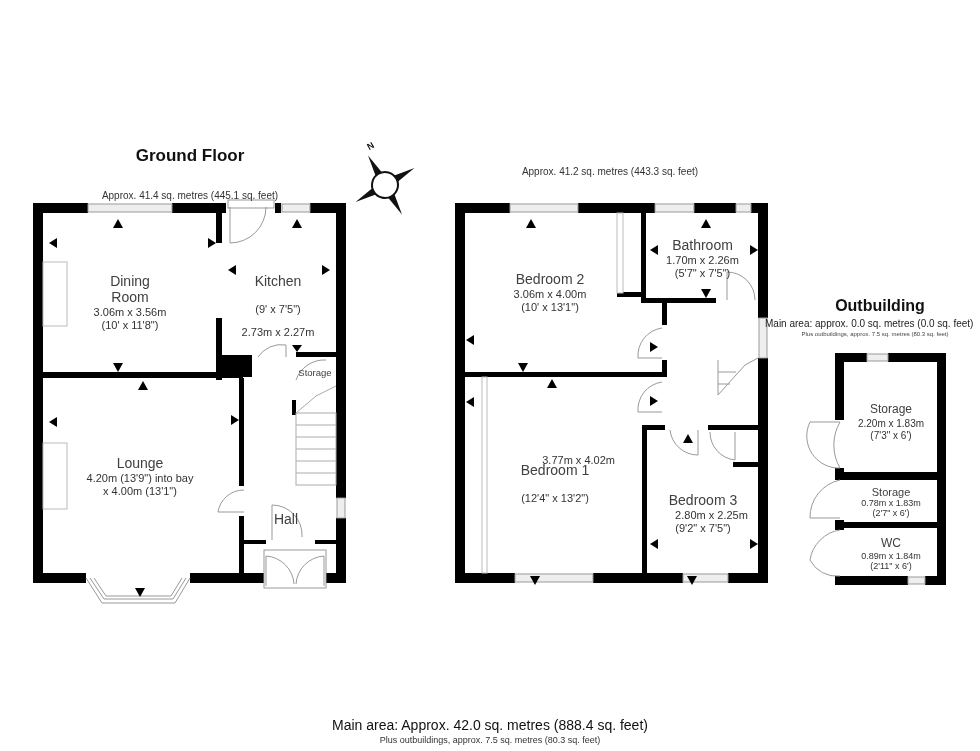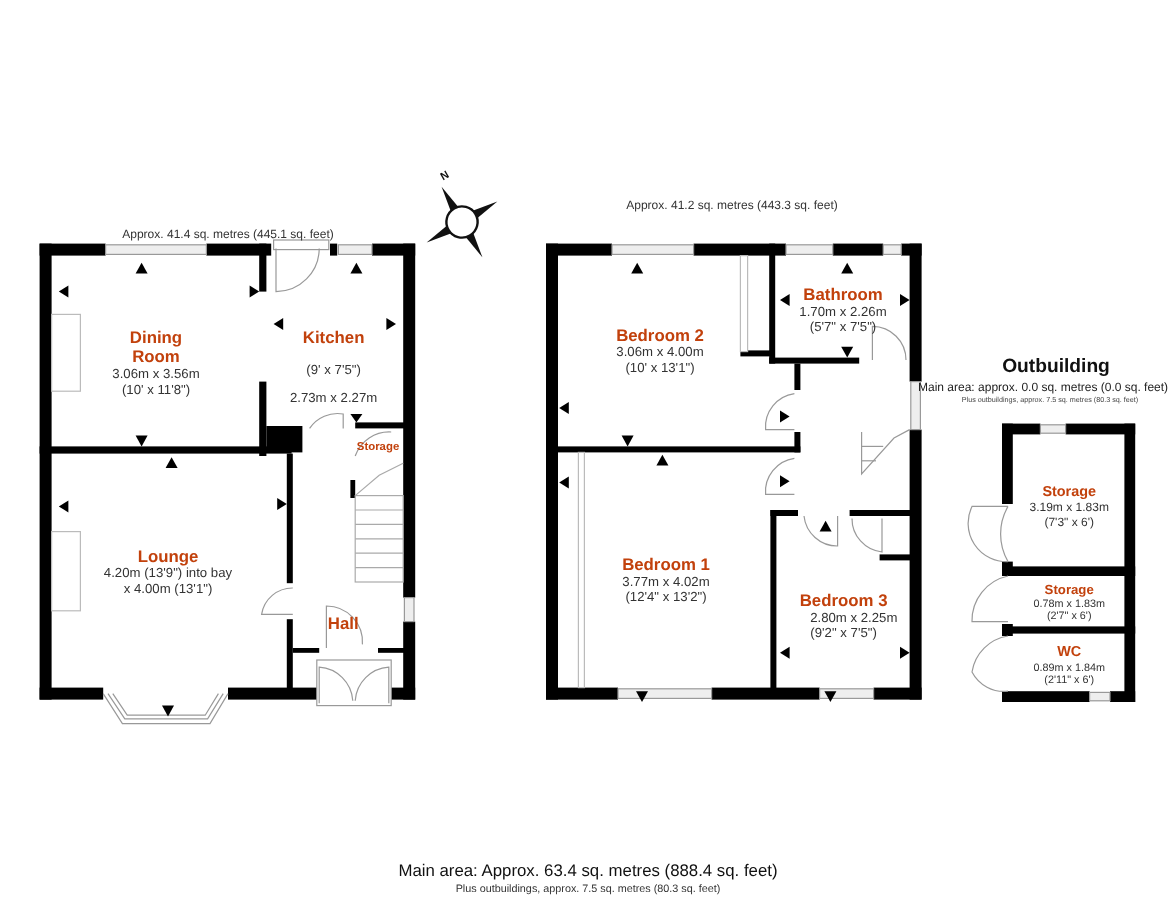--- a/index.html
+++ b/index.html
@@ -2,21 +2,21 @@
 <html><head>
 <meta charset="utf-8">
 <style>
   html, body { margin: 0; padding: 0; background: #ffffff; }
   body { width: 980px; height: 751px; position: relative; overflow: hidden; font-family: "Liberation Sans", sans-serif; color: #111; }
   .stage { position: absolute; left: 0; top: 0; width: 980px; height: 751px; }
   svg { position: absolute; left: 0; top: 0; }
   .abs { position: absolute; text-align: center; white-space: nowrap; line-height: 1.1; }
   .floor-title { font-weight: bold; font-size: 17px; color: #111; }
   .floor-sub { font-size: 10px; color: #333; }
-  .room-name { font-weight: bold; font-size: 14px; color: #c2410c; }
+  .room-name { font-weight: normal; font-size: 14px; color: #404040; }
   .room-name.small { font-size: 12px; }
   .room-name.tiny { font-size: 9.5px; }
   .dim { font-size: 11px; color: #333; }
   .dim.small { font-size: 9px; }
   .footer-main { font-size: 14px; color: #111; }
   .footer-sub { font-size: 9px; color: #333; }
   .ob-sub { font-size: 10px; color: #222; }
   .ob-sub2 { font-size: 6px; color: #444; }
 </style>
 </head>
@@ -213,20 +213,21 @@
     <rect x="908" y="577" width="17" height="7"></rect>
   </g>
   <g fill="none" stroke="#999">
     <path d="M840,422 A46,46 0 0 0 840,468"></path>
     <path d="M840,422 L810,422 A32,32 0 0 0 840,468"></path>
     <path d="M840,480 A38,38 0 0 0 810,518 L840,518"></path>
     <path d="M840,530 A36,36 0 0 0 810,560 A30,30 0 0 0 840,576"></path>
   </g>
 </svg>
 
+<div class="abs floor-title" style="left:110px; top:147px; width:160px;">Ground Floor</div>
 <div class="abs floor-sub" style="left:80px; top:166px; width:220px;margin-top:24px;">Approx. 41.4 sq. metres (445.1 sq. feet)</div>
 
 <div class="abs" style="left:364px; top:142px; width:14px; font-size:9px; font-weight:bold; transform:rotate(-30deg);">N</div>
 
 <div class="abs room-name" style="left:80px; top:274px; width:100px;">Dining</div>
 <div class="abs room-name" style="left:80px; top:290px; width:100px;">Room</div>
 <div class="abs dim" style="left:70px; top:306px; width:120px;">3.06m x 3.56m</div>
 <div class="abs dim" style="left:70px; top:319px; width:120px;">(10' x 11'8")</div>
 
 <div class="abs room-name" style="left:228px; top:274px; width:100px;">Kitchen</div>
@@ -245,39 +246,39 @@
 
 <div class="abs room-name" style="left:490px; top:272px; width:120px;">Bedroom 2</div>
 <div class="abs dim" style="left:490px; top:288px; width:120px;">3.06m x 4.00m</div>
 <div class="abs dim" style="left:490px; top:301px; width:120px;">(10' x 13'1")</div>
 
 <div class="abs room-name" style="left:650px; top:238px; width:105px;">Bathroom</div>
 <div class="abs dim" style="left:650px; top:254px; width:105px;">1.70m x 2.26m</div>
 <div class="abs dim" style="left:650px; top:267px; width:105px;">(5'7" x 7'5")</div>
 
 <div class="abs room-name" style="left:495px; top:463px; width:120px;">Bedroom 1</div>
-<div class="abs dim" style="left:495px; top:479px; width:120px;">3.77m x 4.02m</div>
+<div class="abs dim" style="left:495px; top:454px; width:120px;text-align:right;">3.77m x 4.02m</div>
 <div class="abs dim" style="left:495px; top:492px; width:120px;">(12'4" x 13'2")</div>
 
 <div class="abs room-name" style="left:648px; top:493px; width:110px;">Bedroom 3</div>
 <div class="abs dim" style="left:648px; top:509px; width:127px;">2.80m x 2.25m</div>
 <div class="abs dim" style="left:648px; top:522px; width:110px;">(9'2" x 7'5")</div>
 
 <div class="abs floor-title" style="left:810px; top:297px; width:140px; font-size:16px;">Outbuilding</div>
 <div class="abs ob-sub" style="left:765px; top:318px; width:215px; text-align:left; overflow:hidden;">Main area: approx. 0.0 sq. metres (0.0 sq. feet)</div>
 <div class="abs ob-sub2" style="left:790px; top:331px; width:170px;">Plus outbuildings, approx. 7.5 sq. metres (80.3 sq. feet)</div>
 
 <div class="abs room-name small" style="left:846px; top:403px; width:90px;">Storage</div>
-<div class="abs dim" style="left:846px; top:418px; width:90px; font-size:10px;">3.19m x 1.83m</div>
+<div class="abs dim" style="left:846px; top:418px; width:90px; font-size:10px;">2.20m x 1.83m</div>
 <div class="abs dim" style="left:846px; top:430px; width:90px; font-size:10px;">(7'3" x 6')</div>
 
 <div class="abs room-name tiny" style="left:846px; top:486px; width:90px; font-size:11px;">Storage</div>
 <div class="abs dim small" style="left:846px; top:499px; width:90px;">0.78m x 1.83m</div>
 <div class="abs dim small" style="left:846px; top:509px; width:90px;">(2'7" x 6')</div>
 
 <div class="abs room-name small" style="left:846px; top:537px; width:90px;">WC</div>
 <div class="abs dim small" style="left:846px; top:552px; width:90px;">0.89m x 1.84m</div>
 <div class="abs dim small" style="left:846px; top:562px; width:90px;">(2'11" x 6')</div>
 
-<div class="abs footer-main" style="left:240px; top:718px; width:500px;">Main area: Approx. 63.4 sq. metres (888.4 sq. feet)</div>
+<div class="abs footer-main" style="left:240px; top:718px; width:500px;">Main area: Approx. 42.0 sq. metres (888.4 sq. feet)</div>
 <div class="abs footer-sub" style="left:340px; top:736px; width:300px;">Plus outbuildings, approx. 7.5 sq. metres (80.3 sq. feet)</div>
 
 </div>
 
 </body></html>

